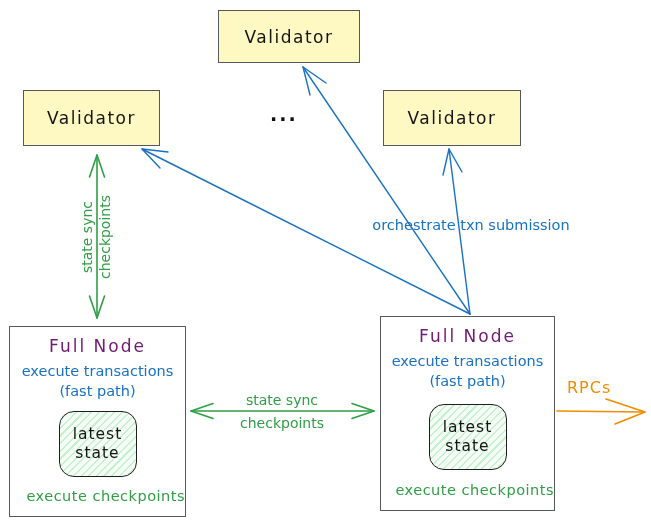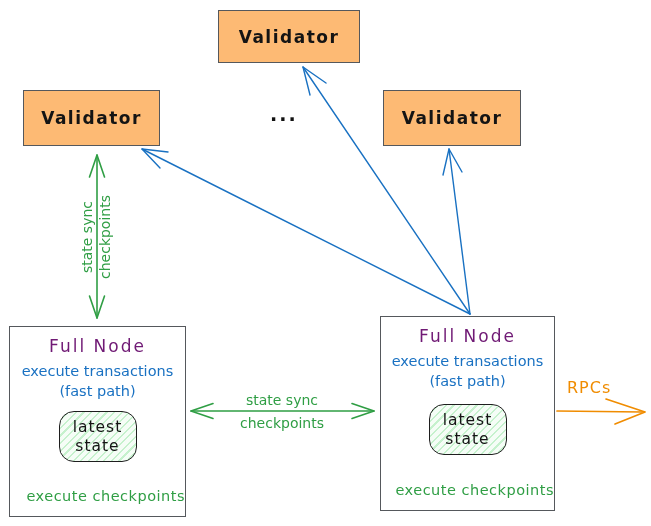--- a/index.html
+++ b/index.html
@@ -1,31 +1,31 @@
 <!DOCTYPE html>
 <html><head>
 <meta charset="utf-8">
 <style>
   html,body{margin:0;padding:0;background:#ffffff;}
   #canvas{
     position:relative;width:651px;height:526px;background:#ffffff;overflow:hidden;
     font-family:"DejaVu Sans",sans-serif;color:#1e1e1e;
   }
   .node{
-    position:absolute;border:1.7px solid #55585c;background:#fdba74;
-    display:flex;align-items:center;justify-content:center;box-sizing:border-box;font-weight:bold;
+    position:absolute;border:1.7px solid #55585c;background:#fef9c3;
+    display:flex;align-items:center;justify-content:center;box-sizing:border-box;
   }
   .validator-label{font-size:17px;letter-spacing:1.5px;color:#141414;}
   .fullnode{position:absolute;border:1.7px solid #55585c;background:#ffffff;box-sizing:border-box;}
   .fn-title{position:absolute;left:0;right:0;top:9px;text-align:center;font-size:17px;letter-spacing:2px;color:#701a75;}
   .fn-blue1{position:absolute;left:0;right:0;top:36px;text-align:center;font-size:14.5px;color:#1971c2;}
   .fn-blue2{position:absolute;left:0;right:0;top:56px;text-align:center;font-size:14.5px;color:#1971c2;}
   .fn-green{position:absolute;left:0;right:0;bottom:12px;text-align:right;font-size:14.5px;color:#2f9e44;letter-spacing:0.5px;}
   .state-box{
-    position:absolute;left:50%;transform:translateX(-50%);top:84px;width:78px;height:51px;
+    position:absolute;left:50%;transform:translateX(-50%);top:84px;width:78px;height:66px;
     border:1.6px solid #1e1e1e;border-radius:15px;box-sizing:border-box;
     display:flex;flex-direction:column;align-items:center;justify-content:center;
     background:repeating-linear-gradient(135deg, rgba(105,219,124,0.38) 0px, rgba(105,219,124,0.38) 1.6px, rgba(240,252,242,0.65) 1.6px, rgba(240,252,242,0.65) 5.4px);
   }
   .state-box div{font-size:15.5px;line-height:19px;color:#141414;letter-spacing:1px;}
   .ellipsis{position:absolute;left:270px;top:103px;font-size:19px;font-weight:bold;color:#111;letter-spacing:2px;}
   .lbl{position:absolute;white-space:nowrap;}
   .lbl-orchestrate{left:361px;top:217px;width:220px;text-align:center;color:#1971c2;font-size:14.5px;}
   .lbl-rpcs{left:567px;top:378px;color:#f08c00;font-size:16px;letter-spacing:1px;text-align:right;}
   .vlabel{
@@ -114,16 +114,17 @@
   <div class="vlabel">
     <div>state sync</div>
     <div>checkpoints</div>
   </div>
 
   <div class="hlabel">
     <div>state sync</div>
     <div class="l2">checkpoints</div>
   </div>
 
+  <div class="lbl lbl-orchestrate">orchestrate txn submission</div>
 
   <div class="lbl lbl-rpcs">RPCs</div>
 
 </div>
 
 </body></html>

